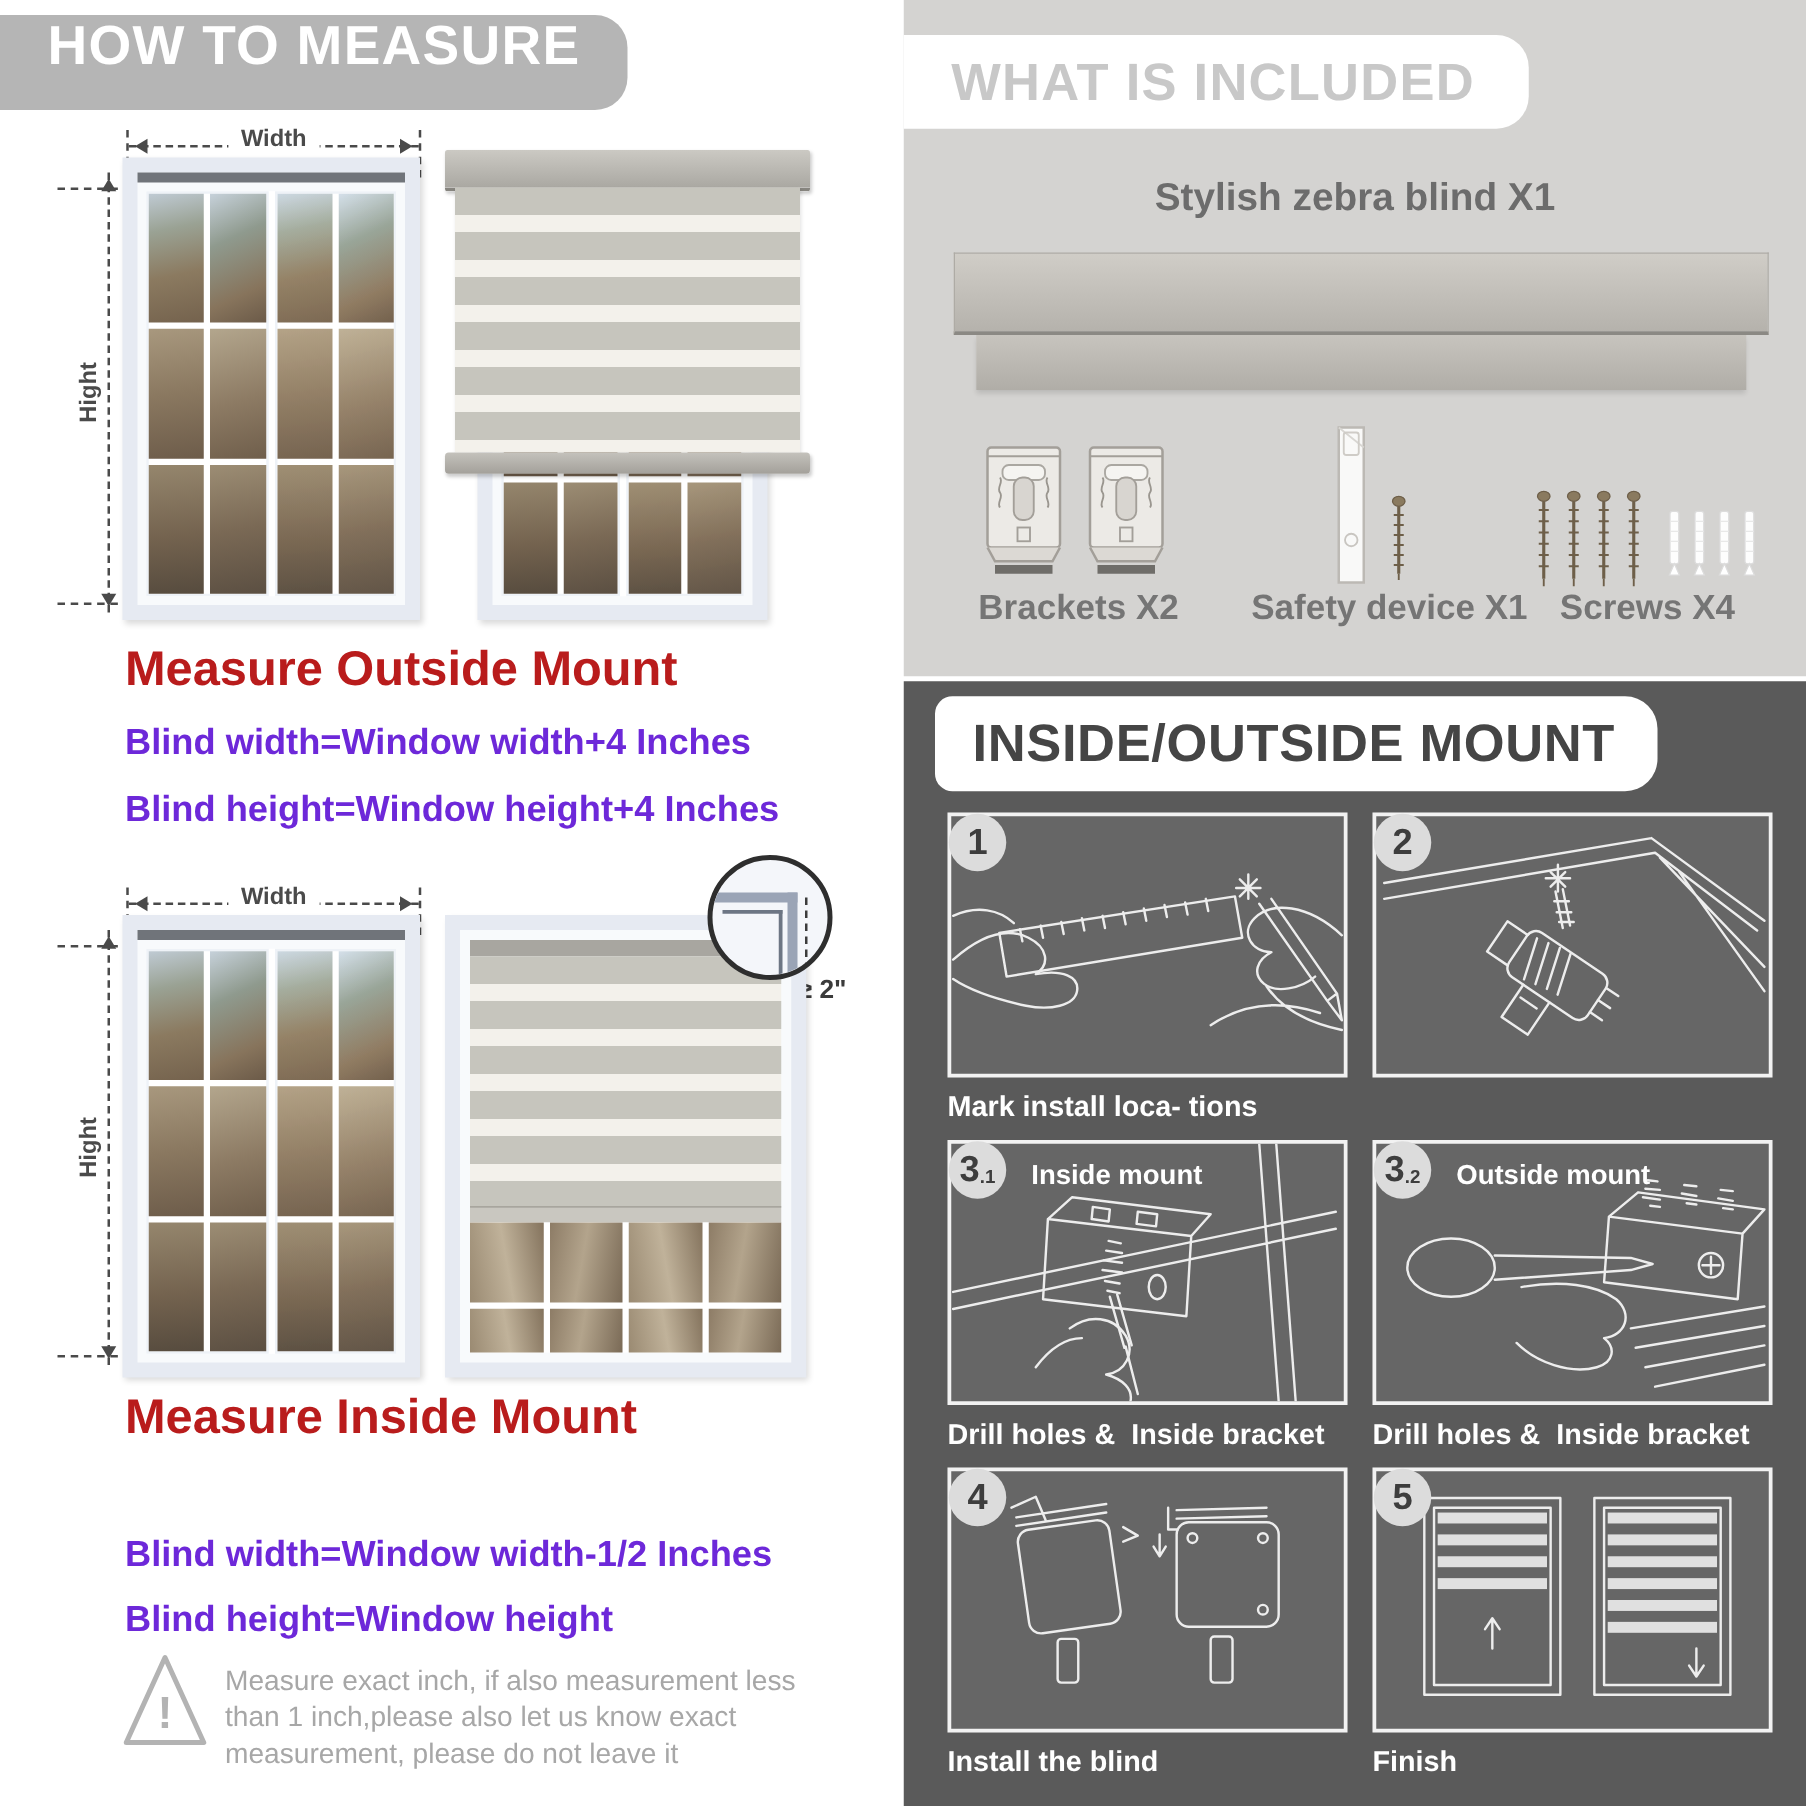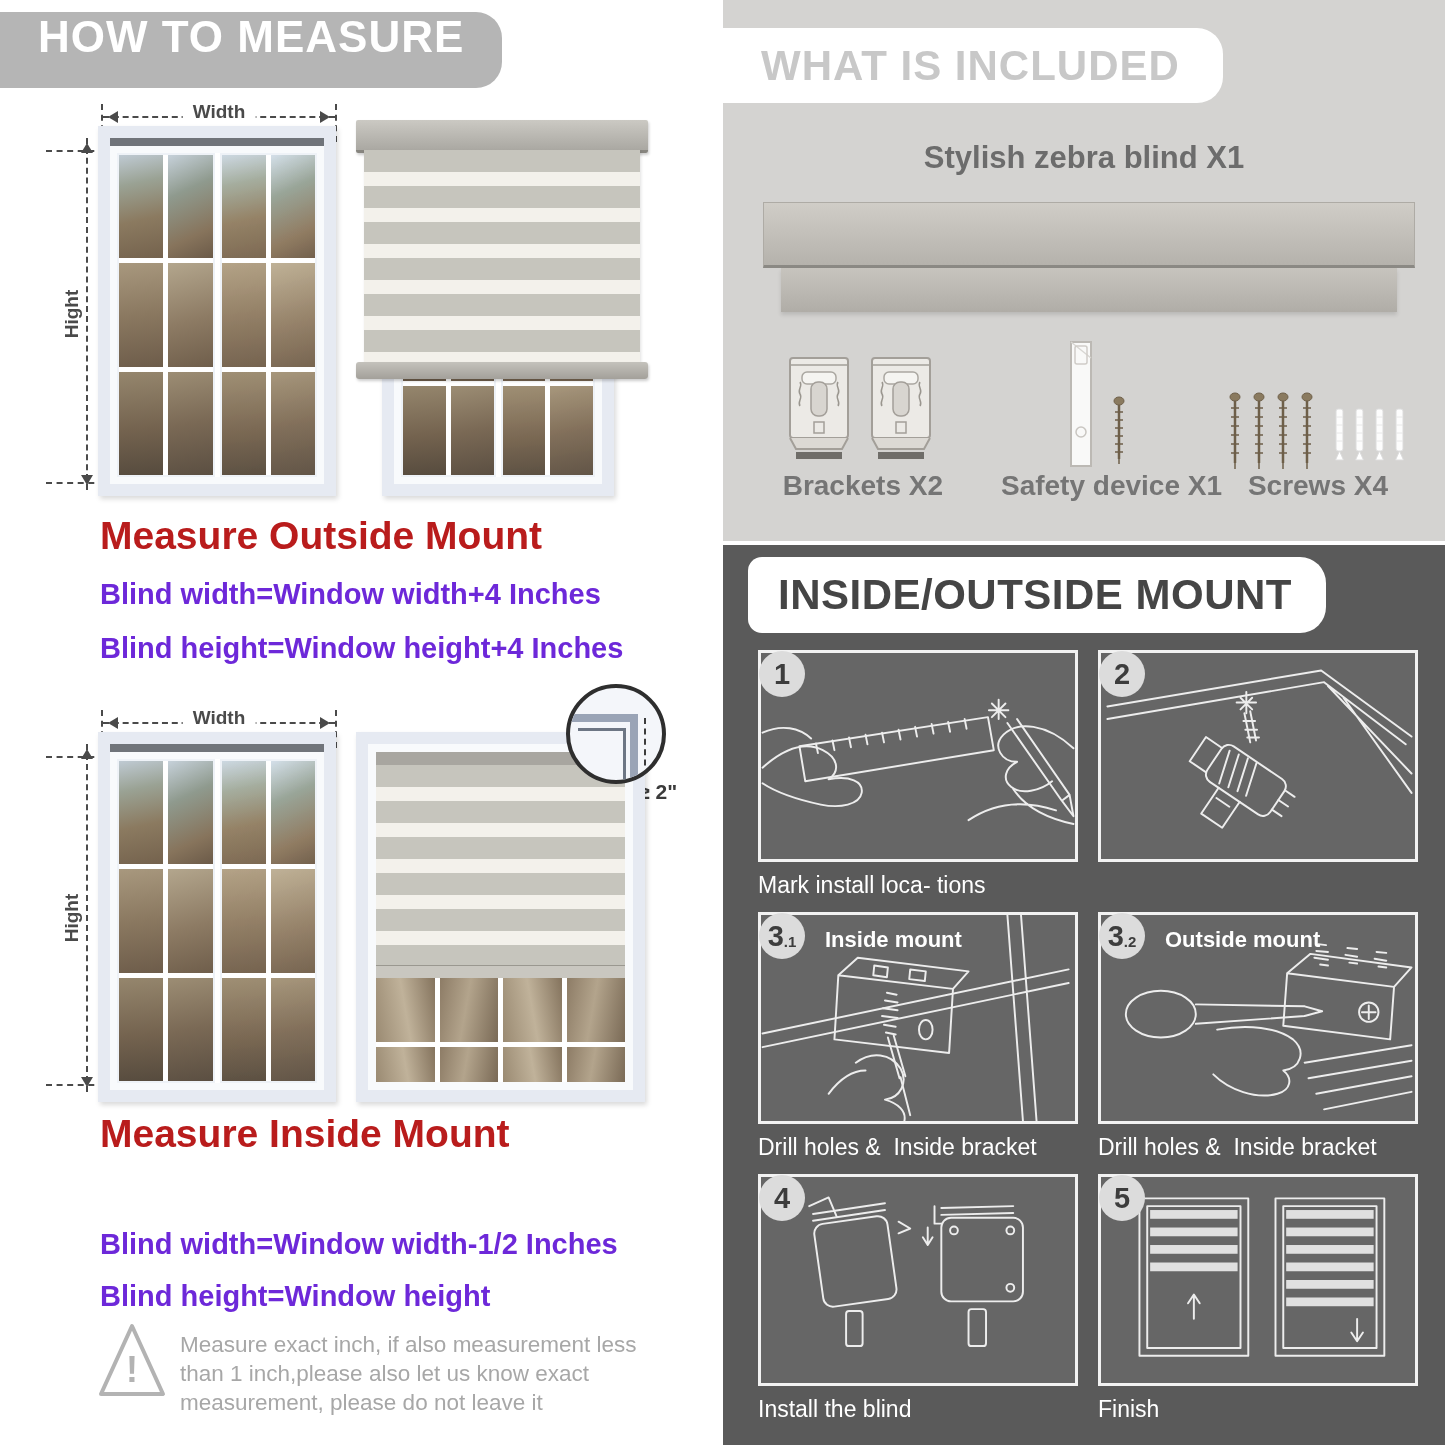--- a/index.html
+++ b/index.html
@@ -82,21 +82,21 @@
   .dark-panel{left:723px;top:545px;width:722px;height:900px;background:#5a5a5a;}
   .mount-header{left:748px;top:557px;width:578px;height:76px;background:#fff;border-radius:14px 26px 26px 14px;
     display:flex;align-items:center;padding-left:30px;box-sizing:border-box;}
   .mount-header span{color:#454545;font-size:42px;font-weight:bold;letter-spacing:.5px;}
 
   .step-panel{width:320px;height:212px;border:3px solid #f2f2f2;background:#666666;box-sizing:border-box;}
   .step-badge{position:absolute;left:-2px;top:-2px;width:46px;height:46px;border-radius:50%;background:#dcdcdc;
     color:#3d3d3d;display:flex;align-items:center;justify-content:center;font-size:29px;font-weight:bold;}
   .badge-sub{font-size:15px;margin-top:10px;}
   .step-title{position:absolute;left:64px;top:12px;color:#fff;font-size:22px;font-weight:bold;}
-  .step-caption{color:#ffffff;font-size:23px;font-weight:normal;white-space:pre-wrap;width:330px;}
+  .step-caption{color:#ffffff;font-size:23px;font-weight:bold;white-space:pre-wrap;width:330px;}
   .step-art{position:absolute;left:0;top:0;width:100%;height:100%;}
   .sketch{stroke:#ededed;stroke-width:2;fill:none;stroke-linecap:round;stroke-linejoin:round;}
 </style>
 </head>
 <body>
 
 <div id="stage">
 
   <div class="abs left-header">
     <span>HOW TO MEASURE</span>

